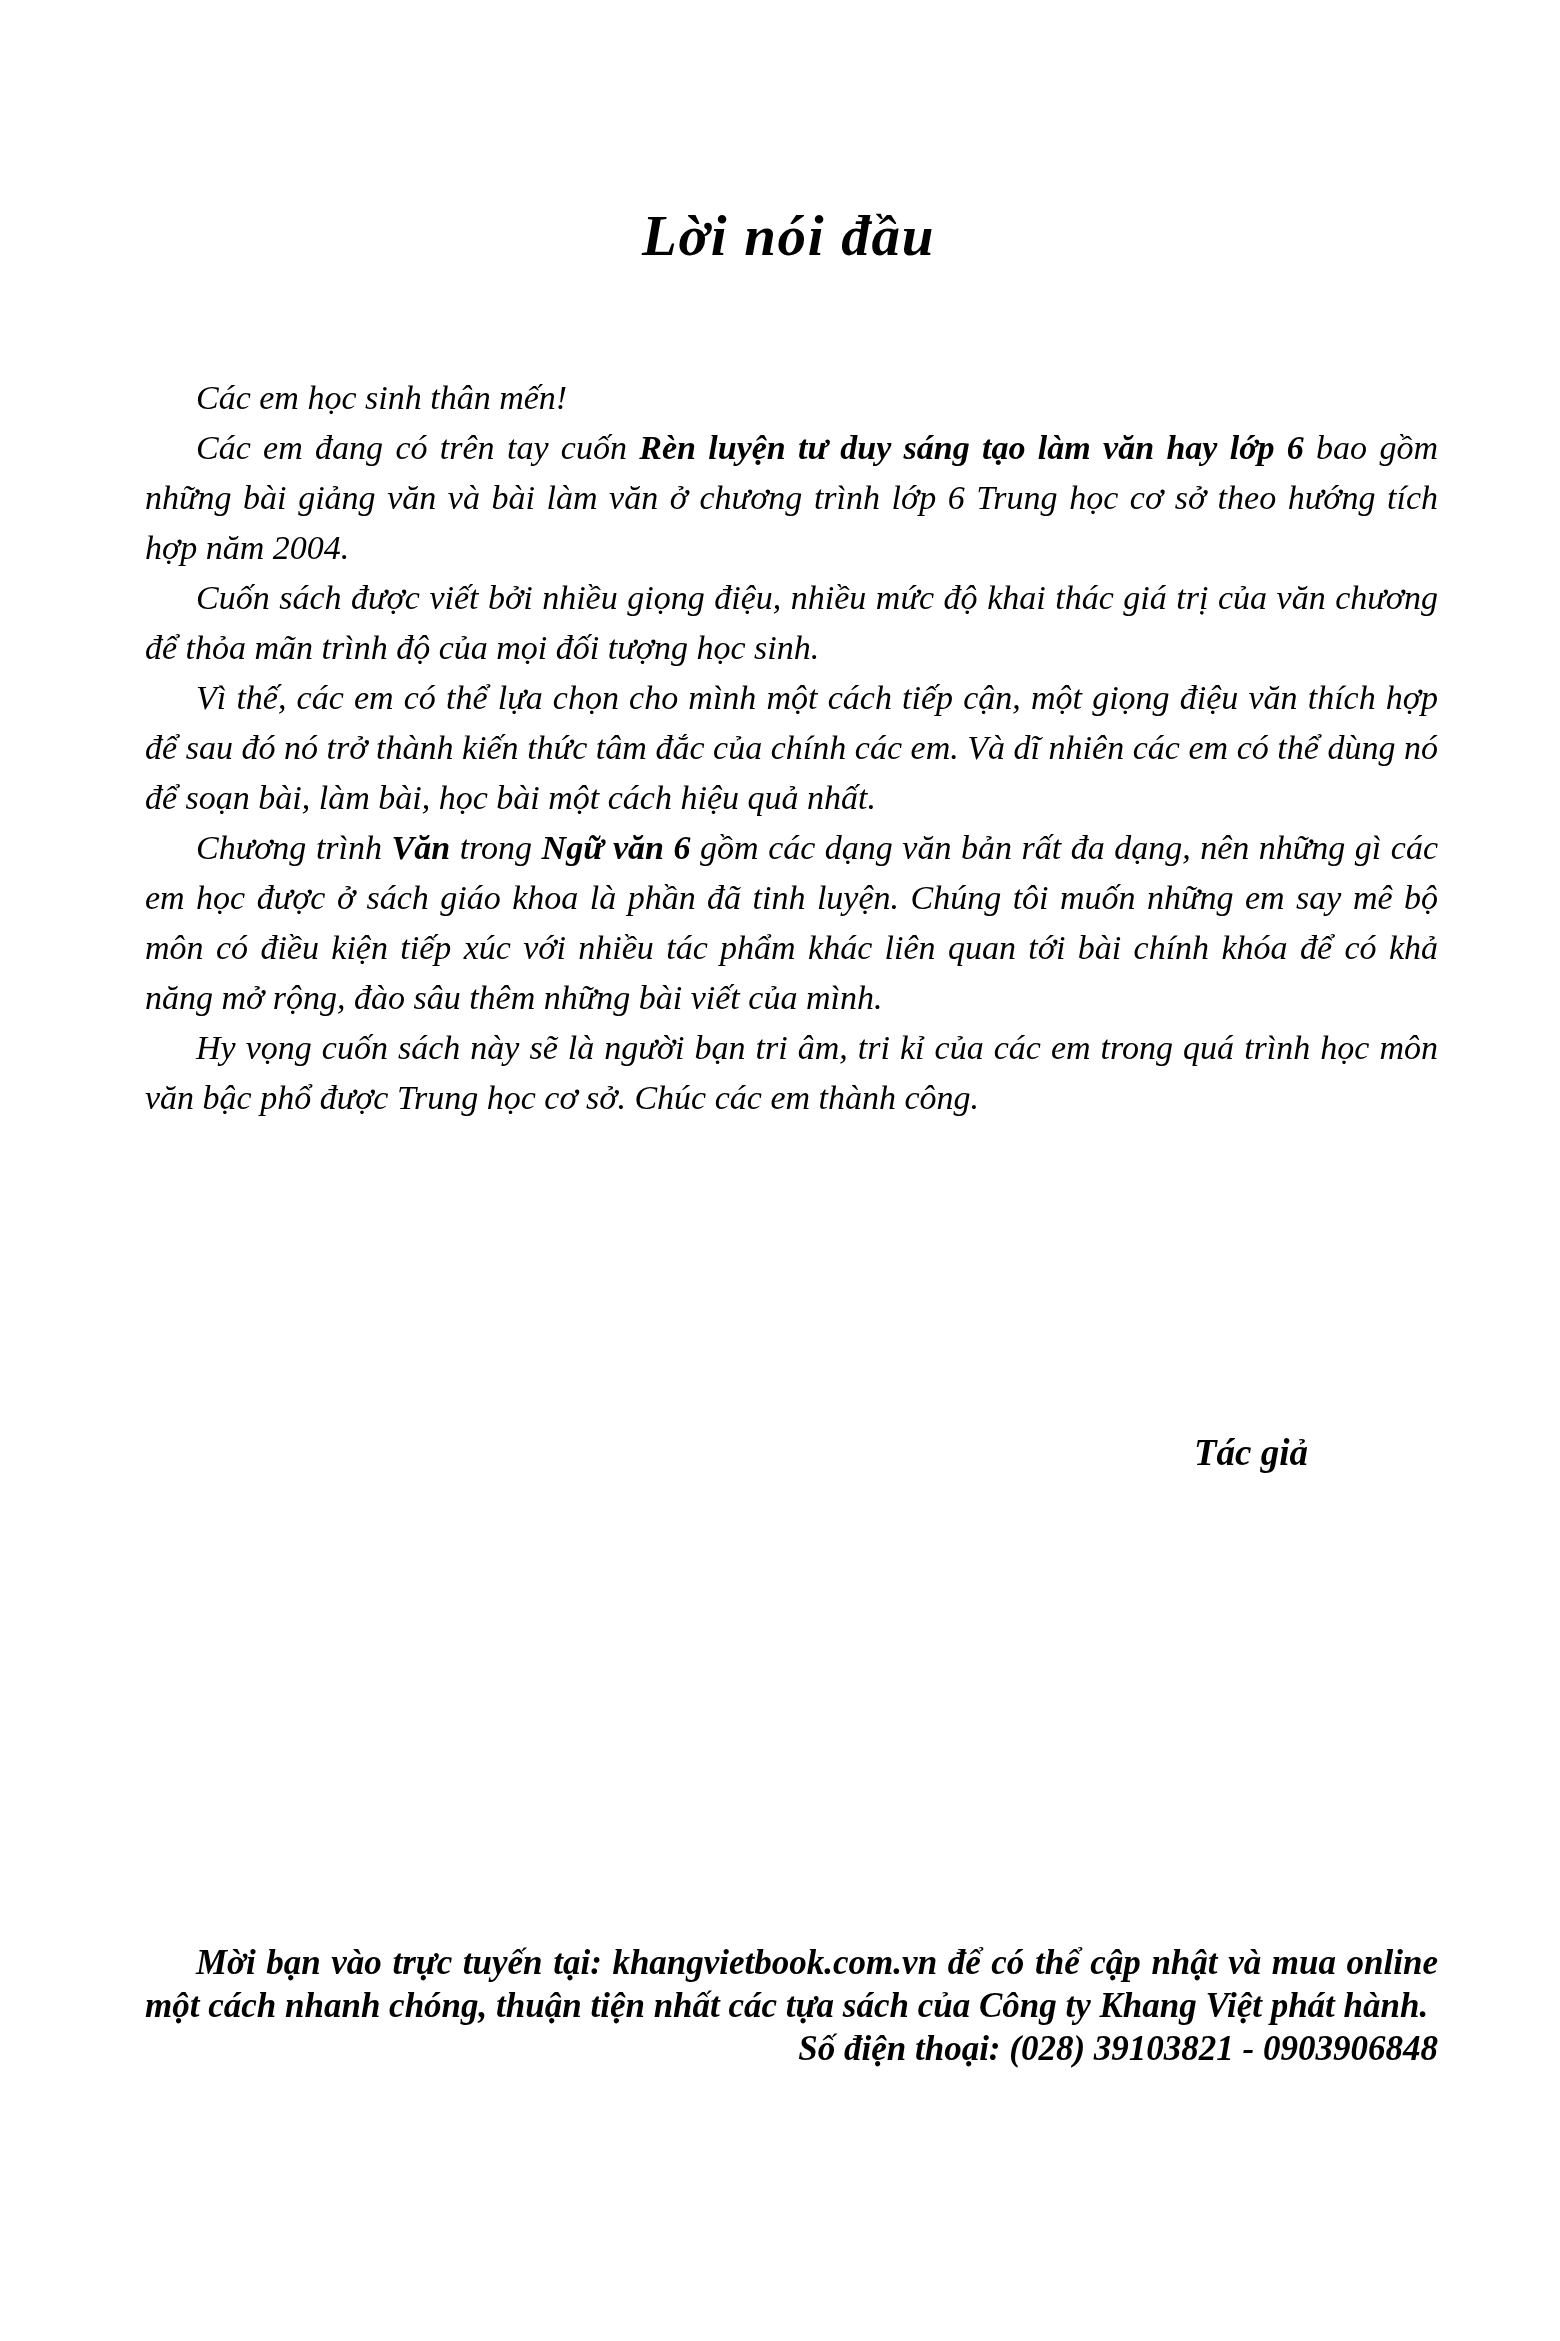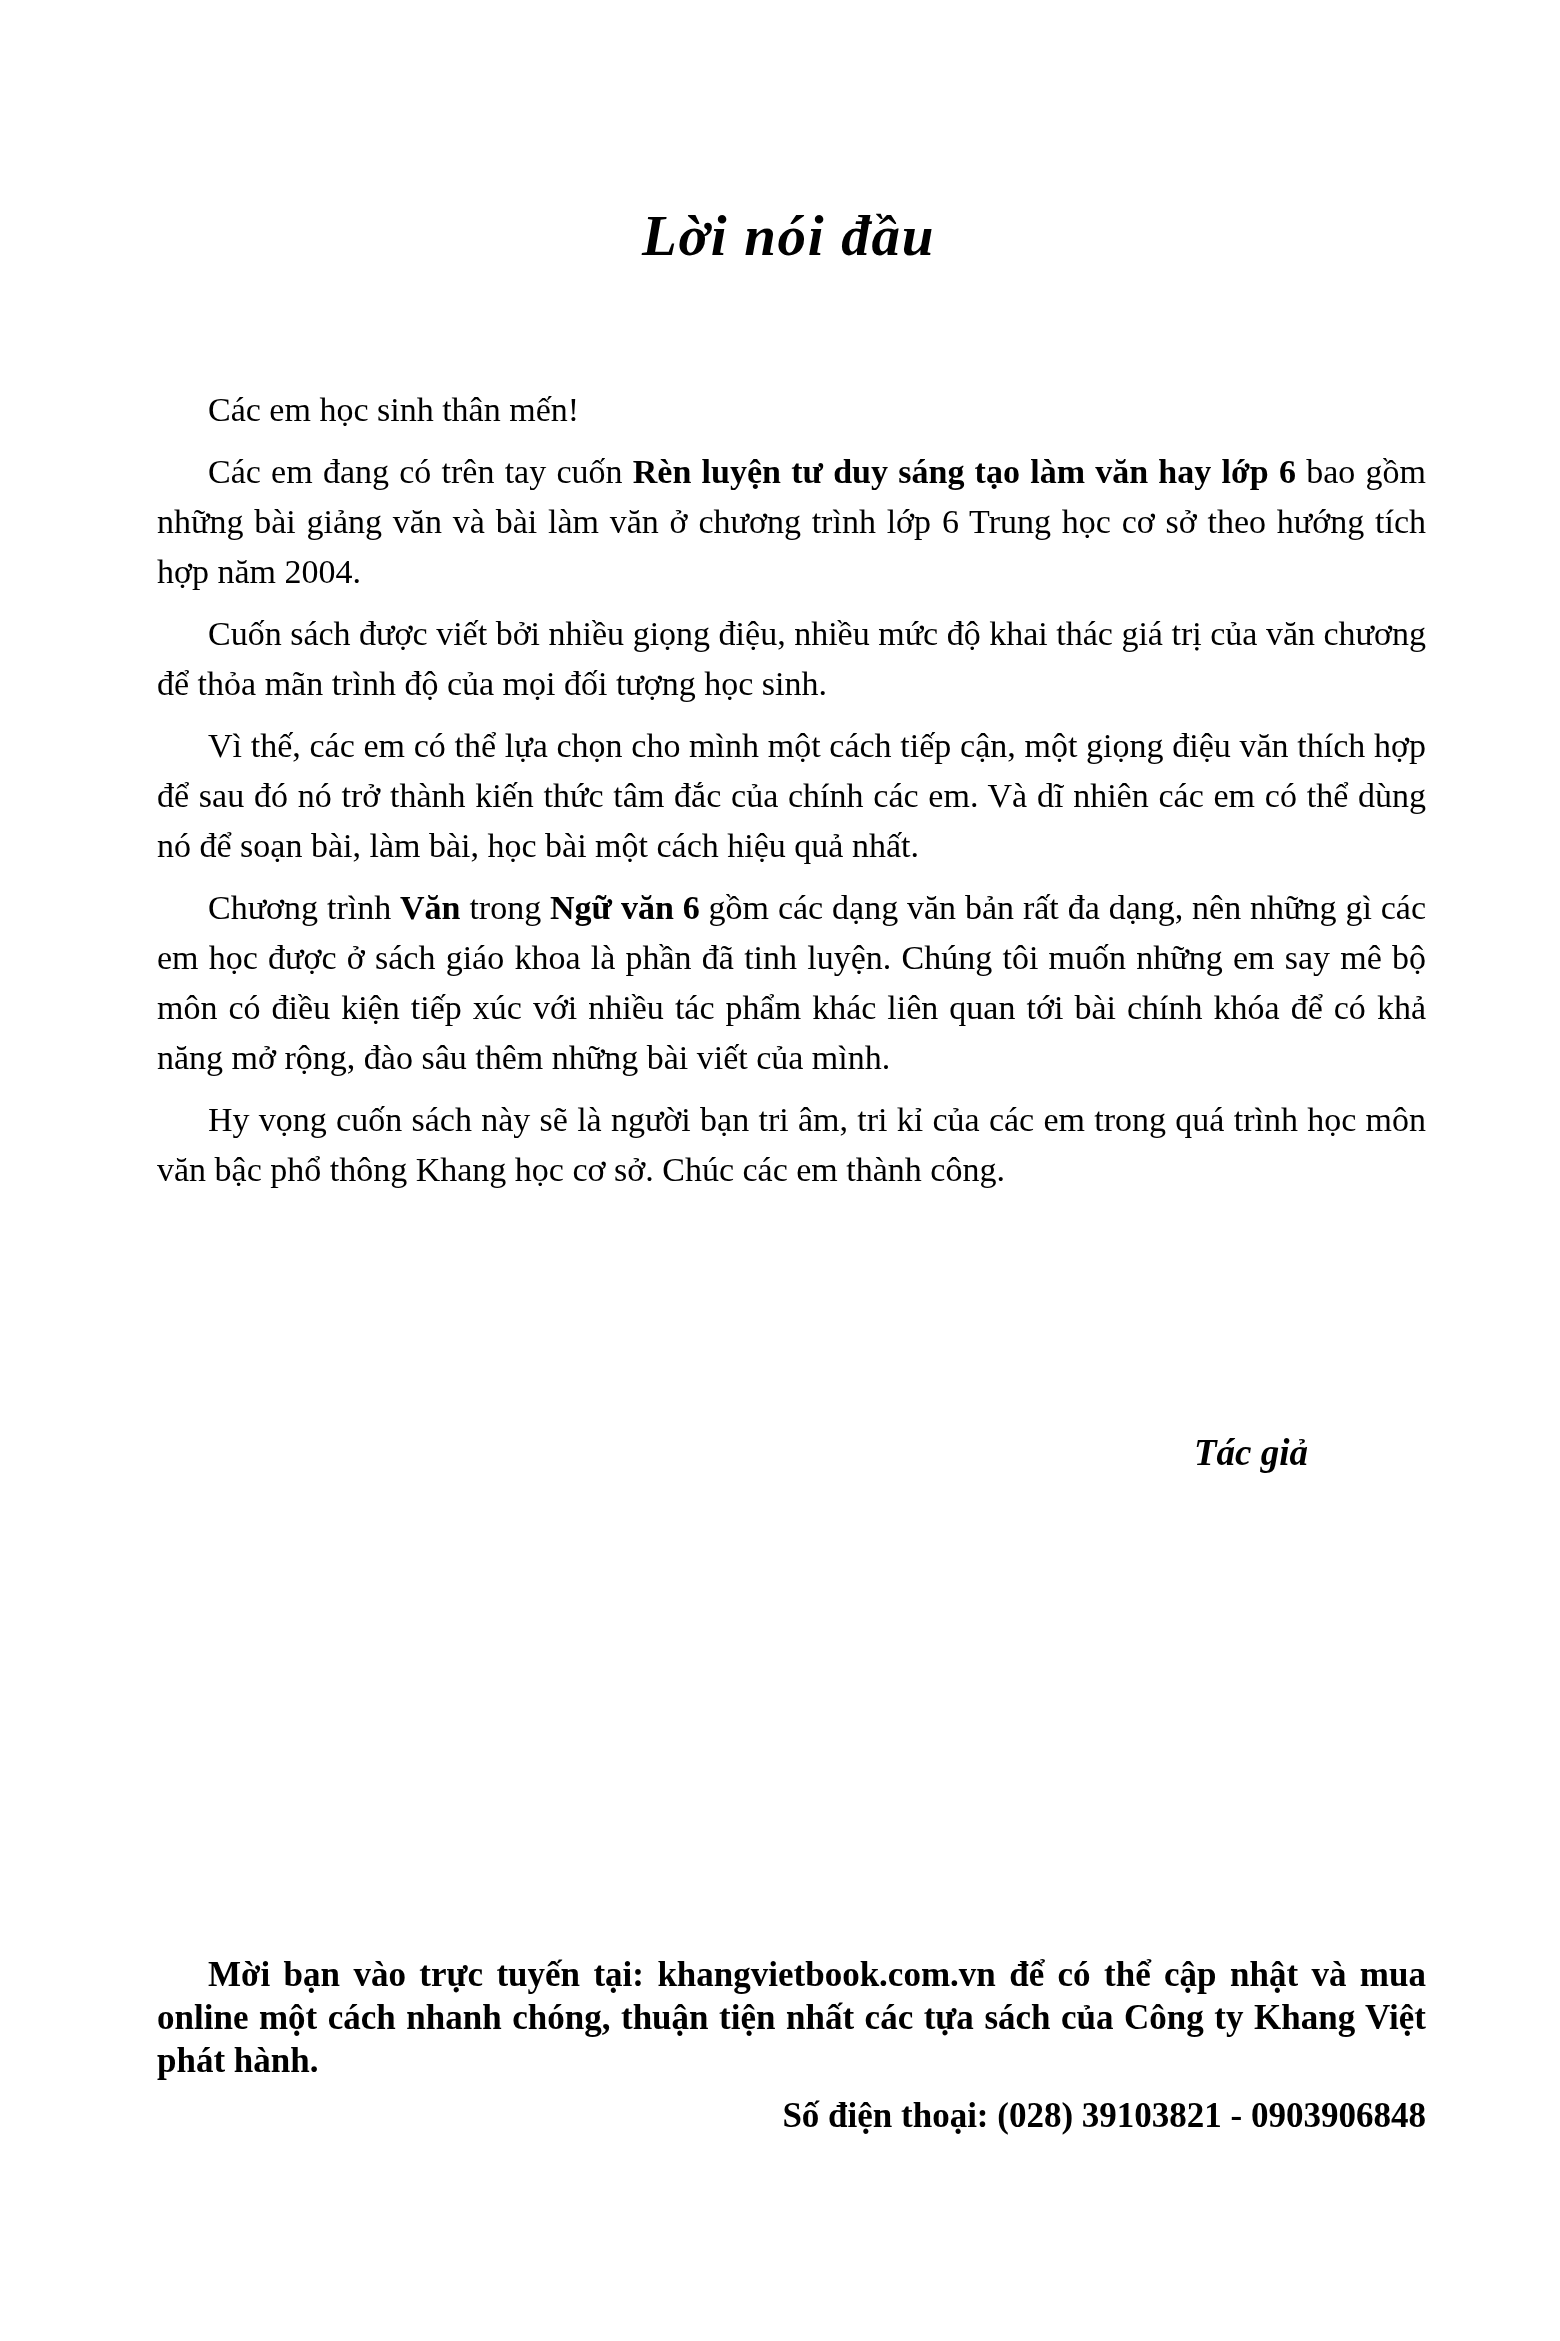--- a/index.html
+++ b/index.html
@@ -28,25 +28,26 @@
     font-style: italic;
     letter-spacing: 1.7px;
   }
   .content {
     position: absolute;
     top: 373px;
     left: 145px;
     width: 1293px;
   }
   .para {
-    margin: 12px;
+    margin: 0;
     font-size: 34px;
     line-height: 50px;
     text-align: justify;
     text-indent: 51px;
+    font-style: italic;
   }
   .para .bold {
     font-weight: 700;
   }
   .author {
     position: absolute;
     top: 1431px;
     right: 253px;
     font-size: 37px;
     font-weight: 700;
@@ -72,21 +73,21 @@
 
 <div class="page">
   <h1 class="title">Lời nói đầu</h1>
 
   <div class="content">
       <p class="para"><span>Các em học sinh thân mến!</span></p>
       <p class="para"><span>Các em đang có trên tay cuốn </span><span class="bold">Rèn luyện tư duy sáng tạo làm văn hay lớp 6</span><span> bao gồm những bài giảng văn và bài làm văn ở chương trình lớp 6 Trung học cơ sở theo hướng tích hợp năm 2004.</span></p>
       <p class="para"><span>Cuốn sách được viết bởi nhiều giọng điệu, nhiều mức độ khai thác giá trị của văn chương để thỏa mãn trình độ của mọi đối tượng học sinh.</span></p>
       <p class="para"><span>Vì thế, các em có thể lựa chọn cho mình một cách tiếp cận, một giọng điệu văn thích hợp để sau đó nó trở thành kiến thức tâm đắc của chính các em. Và dĩ nhiên các em có thể dùng nó để soạn bài, làm bài, học bài một cách hiệu quả nhất.</span></p>
       <p class="para"><span>Chương trình </span><span class="bold">Văn</span><span> trong </span><span class="bold">Ngữ văn 6</span><span> gồm các dạng văn bản rất đa dạng, nên những gì các em học được ở sách giáo khoa là phần đã tinh luyện. Chúng tôi muốn những em say mê bộ môn có điều kiện tiếp xúc với nhiều tác phẩm khác liên quan tới bài chính khóa để có khả năng mở rộng, đào sâu thêm những bài viết của mình.</span></p>
-      <p class="para"><span>Hy vọng cuốn sách này sẽ là người bạn tri âm, tri kỉ của các em trong quá trình học môn văn bậc phổ thông Khang học cơ sở. Chúc các em thành công.</span></p>
+      <p class="para"><span>Hy vọng cuốn sách này sẽ là người bạn tri âm, tri kỉ của các em trong quá trình học môn văn bậc phổ được Trung học cơ sở. Chúc các em thành công.</span></p>
     </div>
 
   <div class="author">Tác giả</div>
 
   <div class="footer">
     <p class="para footer-promo">Mời bạn vào trực tuyến tại: khangvietbook.com.vn để có thể cập nhật và mua online một cách nhanh chóng, thuận tiện nhất các tựa sách của Công ty Khang Việt phát hành.</p>
     <p class="para footer-phone">Số điện thoại: (028) 39103821 - 0903906848</p>
   </div>
 </div>
 

